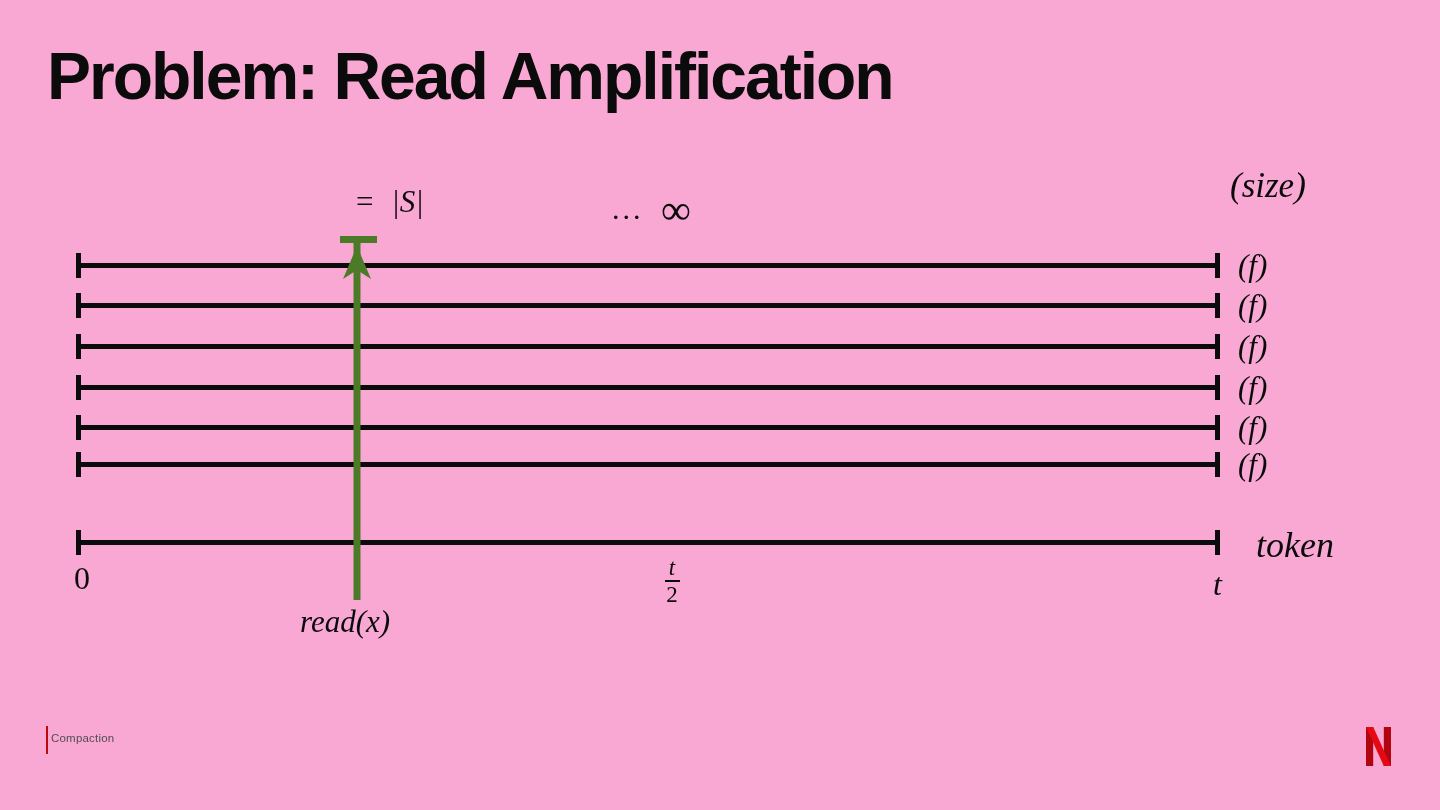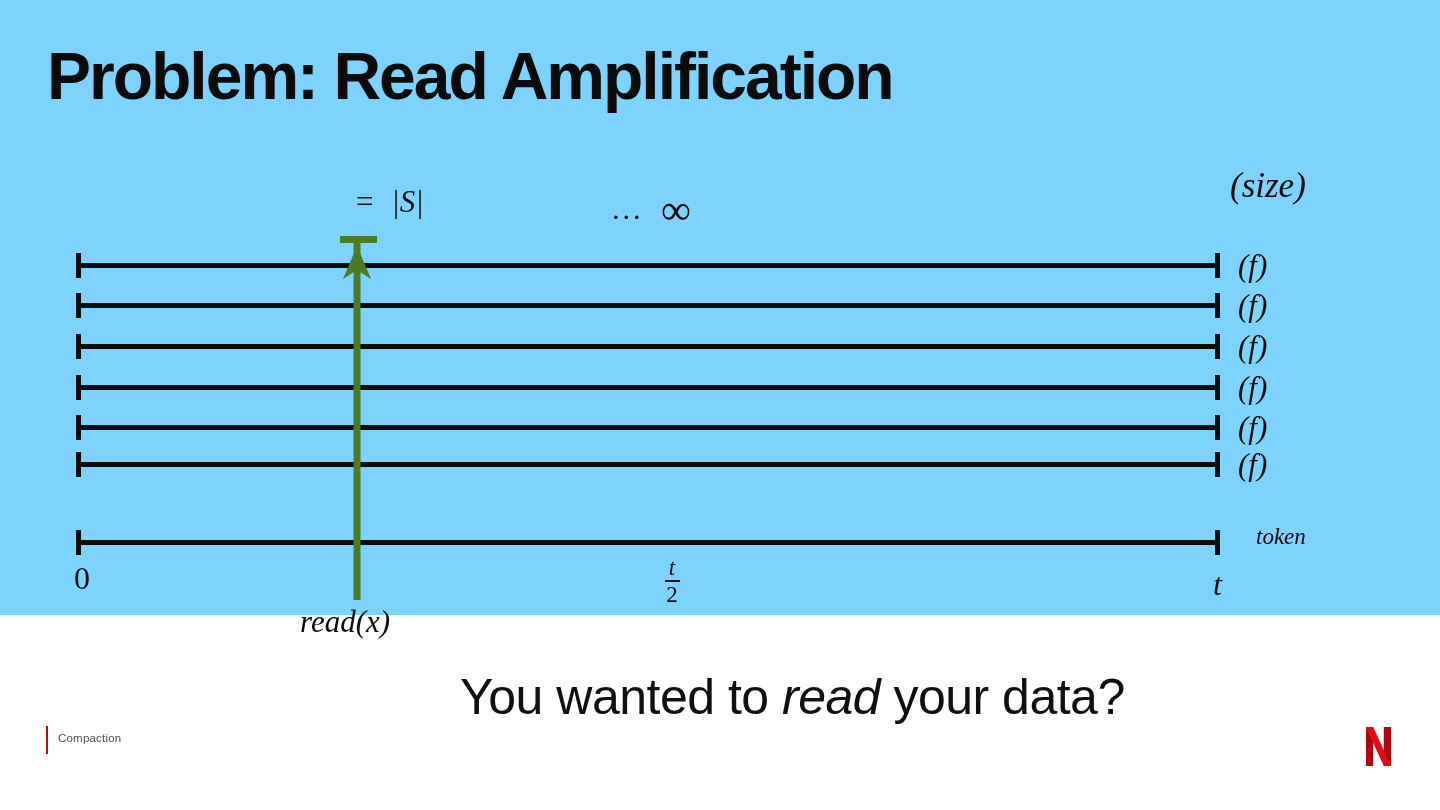--- a/index.html
+++ b/index.html
@@ -5,21 +5,21 @@
   :root{
     --accent-green:#4d7a27;
     --ink:#0b0b0b;
     --netflix-red:#e50914;
     --netflix-dark-red:#b1060f;
     --footer-red:#bb0a0e;
     --footer-gray:#4f4f4f;
   }
   *{margin:0;padding:0;box-sizing:border-box;}
   html,body{width:1440px;height:810px;background:#fff;overflow:hidden;}
-  .slide{position:relative;width:1440px;height:615px;background:#7dd3fc;font-family:"Liberation Sans",sans-serif;}
+  .slide{position:relative;width:1440px;height:810px;background:#f9a8d4;font-family:"Liberation Sans",sans-serif;}
 
   .title{position:absolute;left:47px;top:38px;font-size:66px;font-weight:bold;
          letter-spacing:-2px;color:var(--ink);white-space:nowrap;}
 
   .serif{font-family:"Liberation Serif",serif;color:var(--ink);}
   .it{font-style:italic;}
 
   
   .formula{position:absolute;left:254px;top:160px;width:92px;text-align:center;font-size:31px;}
   .formula .num,.formula .den{display:block;line-height:40px;}
@@ -44,32 +44,32 @@
 
   .fl{position:absolute;left:1238px;font-size:31px;line-height:38px;}
   .fl1{top:247px;} .fl2{top:287px;} .fl3{top:328px;} .fl4{top:369px;} .fl5{top:409px;} .fl6{top:446px;}
 
   .axis-origin{position:absolute;left:74px;top:560px;font-size:32px;font-style:normal;}
   .axis-mid{position:absolute;left:658px;top:556px;width:28px;text-align:center;}
   .axis-mid .mnum{display:block;font-size:23px;line-height:23px;}
   .axis-mid .mbar{display:block;width:15px;height:2px;background:var(--ink);margin:1px auto;}
   .axis-mid .mden{display:block;font-size:23px;line-height:24px;font-style:normal;}
   .axis-end{position:absolute;left:1213px;top:566px;font-size:32px;}
-  .axis-name{position:absolute;left:1256px;top:524px;font-size:23px;}
+  .axis-name{position:absolute;left:1256px;top:524px;font-size:36px;}
   .arrow-label{position:absolute;left:300px;top:604px;font-size:31px;}
 
   .arrow-svg{position:absolute;left:336px;top:236px;z-index:5;}
   .arrow-svg .g{fill:var(--accent-green);}
 
   .caption{position:absolute;left:460px;top:668px;font-size:50px;color:#101010;
            letter-spacing:-0.5px;white-space:nowrap;}
   .caption em{font-style:italic;}
 
   .footer-bar{position:absolute;left:46px;top:726px;width:2px;height:28px;background:var(--footer-red);}
-  .footer-label{position:absolute;left:58px;top:732px;font-size:11.5px;color:var(--footer-gray);letter-spacing:0.2px;}
+  .footer-label{position:absolute;left:51px;top:732px;font-size:11.5px;color:var(--footer-gray);letter-spacing:0.2px;}
 
   .nflx{position:absolute;left:1366px;top:727px;}
   .nflx .nd{fill:var(--netflix-dark-red);}
   .nflx .nb{fill:var(--netflix-red);}
 </style>
 </head>
 <body>
 
 <div class="slide">
 
@@ -111,23 +111,20 @@
   <span class="axis-end serif it">t</span>
   <span class="axis-name serif it">token</span>
 
   <svg class="arrow-svg" width="42" height="366" viewBox="0 0 42 366">
     <rect class="g" x="4" y="0" width="37" height="7"></rect>
     <rect class="g" x="17.5" y="7" width="7" height="357"></rect>
     <polygon class="g" points="21,10 35,43 21,34 7,43"></polygon>
   </svg>
   <span class="arrow-label serif it">read(x)</span>
 
-  <div class="caption">
-    <span>You wanted to </span><em>read</em><span> your data?</span>
-  </div>
 
   <div class="footer-bar"></div>
   <div class="footer-label">Compaction</div>
 
   <svg class="nflx" width="25" height="39" viewBox="0 0 25 39">
     <rect class="nd" x="0" y="0" width="7.2" height="39"></rect>
     <rect class="nd" x="17.8" y="0" width="7.2" height="39"></rect>
     <polygon class="nb" points="0,0 7.2,0 25,39 17.8,39"></polygon>
   </svg>
 

